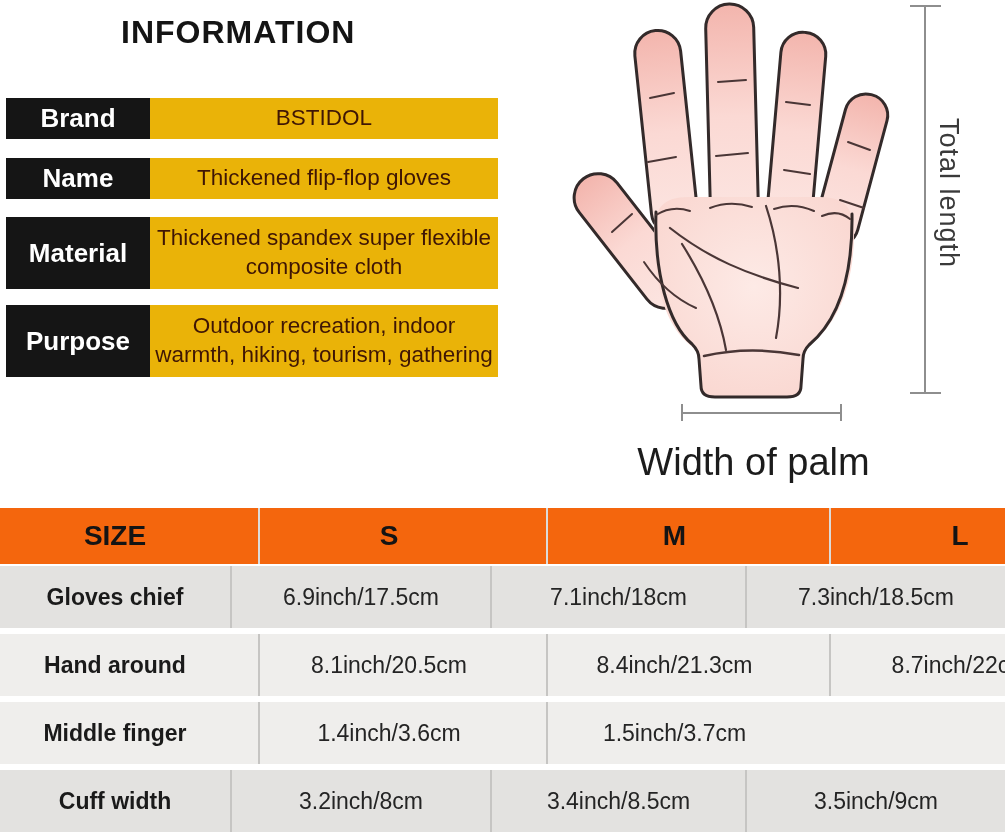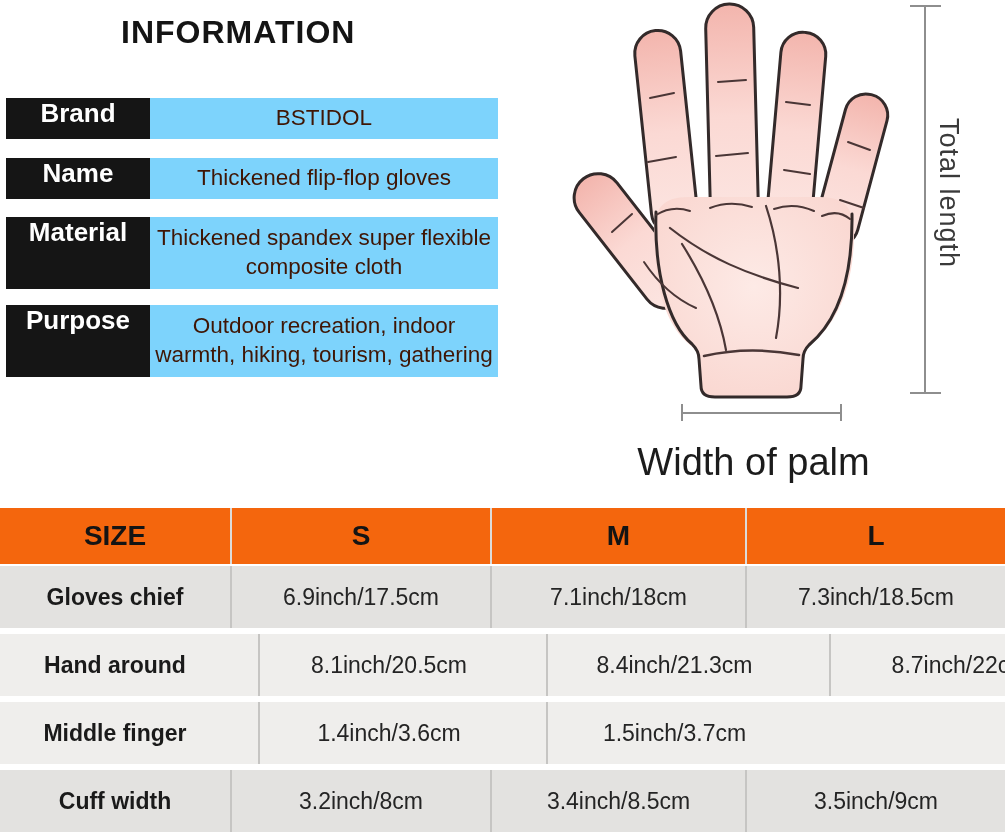--- a/index.html
+++ b/index.html
@@ -9,25 +9,25 @@
     font-family:"Liberation Sans", sans-serif; overflow:hidden;
   }
   .page-title {
     position:absolute; left:121px; top:14px;
     font-size:32px; font-weight:800; letter-spacing:1px; color:#141414;
   }
   
   .info-row { position:absolute; left:6px; width:548px; display:flex; }
   .info-label {
     width:144px; background:#151515; color:#ffffff;
-    display:flex; justify-content:center;
+    display:flex; align-items:center; justify-content:center;
     font-size:26px; font-weight:bold;
   }
   .info-value {
-    width:348px; background:#7dd3fc; color:#3F1605;
+    width:348px; background:#eab308; color:#3F1605;
     display:flex; align-items:center; justify-content:center;
     font-size:22.5px; text-align:center; line-height:1.27;
     white-space:pre-line;
   }
   .row-s { height:41px; }
   .row-l { height:72px; }
   
   .hand-svg { position:absolute; left:558px; top:0; }
   .measure { position:absolute; background:#8e8e8e; }
   .v-line   { left:924px; top:6px;  width:2px;  height:388px; }
@@ -41,21 +41,21 @@
     writing-mode:vertical-rl; font-size:27px; color:#3a3a3a; letter-spacing:1px;
   }
   .palm-width-label {
     position:absolute; left:626px; top:441px; width:255px;
     text-align:center; font-size:38px; color:#1c1c1c;
   }
   
   .size-table { position:absolute; left:0; top:508px; width:1005px; }
   .t-header {
     display:grid; grid-template-columns:230px 260px 255px 260px;
-    height:56px; background:#F4660D; margin-bottom:2px;
+    height:56px; background:#F4660D; margin-bottom:2px;gap:28px;
   }
   .t-header .cell {
     display:flex; align-items:center; justify-content:center;
     font-size:28px; font-weight:bold; color:#141414;
   }
   .t-header .cell + .cell { border-left:2px solid #dcdbd9; }
   .t-row {
     display:grid; grid-template-columns:230px 260px 255px 260px;
     height:62px; margin-bottom:6px;
   }

